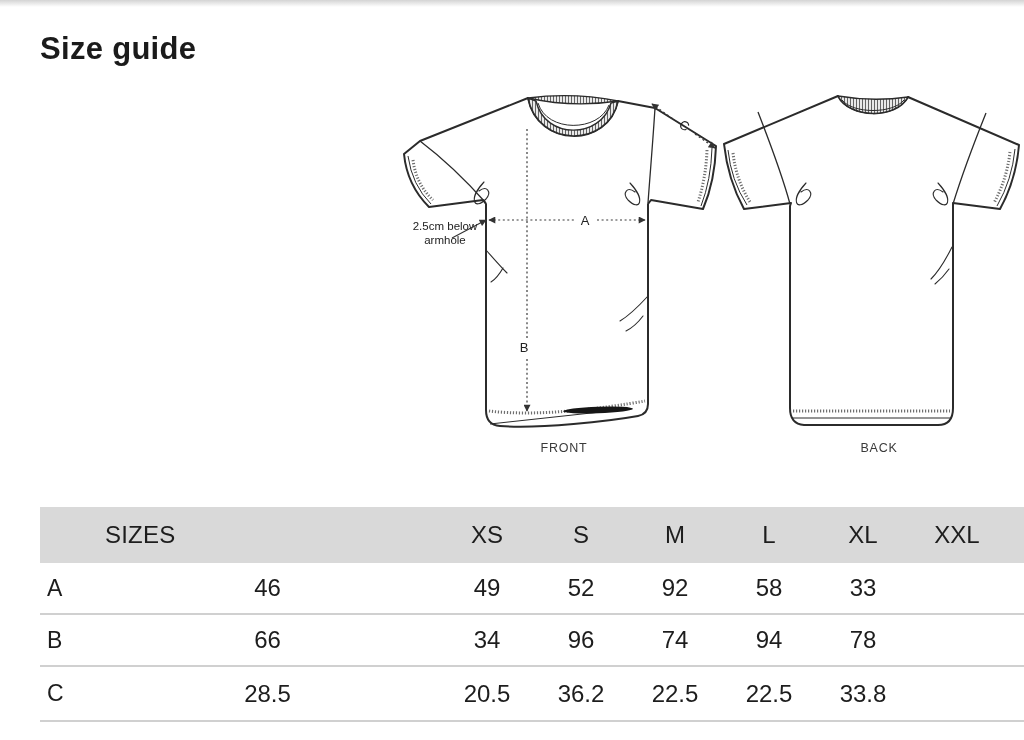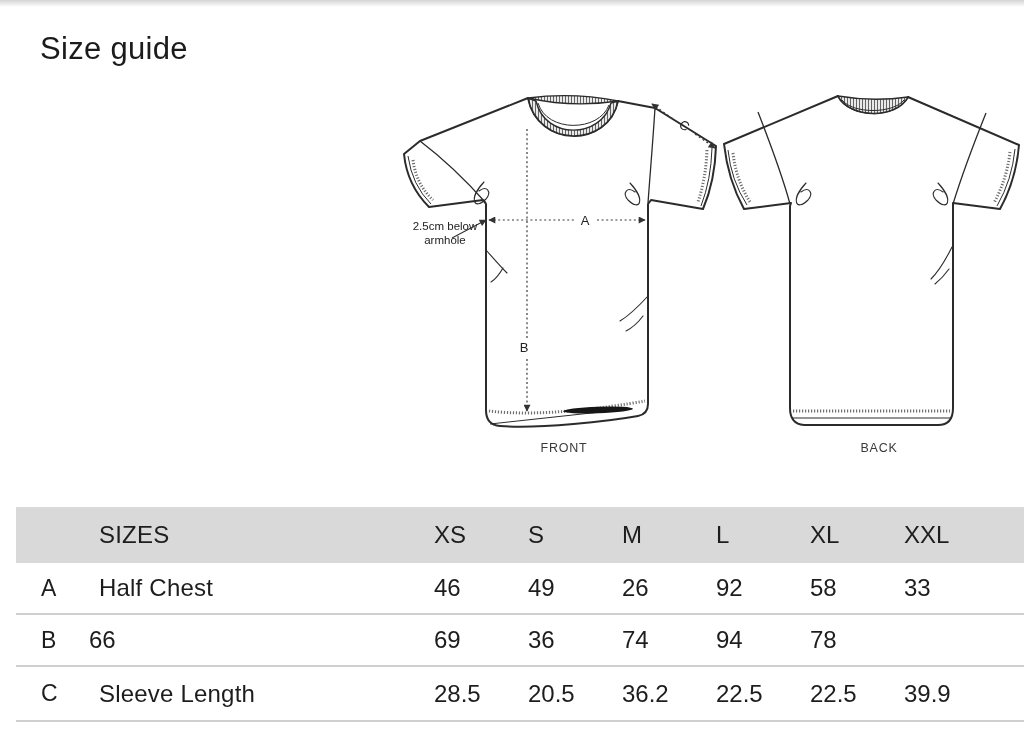--- a/index.html
+++ b/index.html
@@ -2,45 +2,45 @@
 <html style="--header-bg: #d9d9d9; --line-color: #2b2b2b; --text-color: #1d1d1d;"><head>
 <meta charset="utf-8">
 <style>
   html,body{margin:0;padding:0;}
   body{
     width:1024px;height:740px;position:relative;background:#fff;overflow:hidden;
     font-family:"Liberation Sans",sans-serif;color:var(--text-color,#1d1d1d);
   }
   .top-edge{position:absolute;left:0;top:0;width:1024px;height:7px;
     background:linear-gradient(#c9c9c9,#ffffff);opacity:.8;}
-  .page-title{position:absolute;left:40px;top:10px;font-size:31px;font-weight:400;
+  .page-title{position:absolute;left:40px;top:10px;font-size:31px;font-weight:700;
     letter-spacing:.3px;color:#1b1b1b;}
   
   .shirt-svg{position:absolute;left:0;top:0;}
   .ol{fill:#ffffff;stroke:var(--line-color,#2b2b2b);stroke-width:2;stroke-linejoin:round;}
   .sm{fill:none;stroke:var(--line-color,#2b2b2b);stroke-width:1.3;}
   .thin{fill:none;stroke:var(--line-color,#2b2b2b);stroke-width:1;}
   .wr{fill:none;stroke:var(--line-color,#2b2b2b);stroke-width:1.1;stroke-linecap:round;}
   .stitch{fill:none;stroke:#6f6f6f;stroke-width:3;stroke-dasharray:1.2 1.8;}
   .rib{fill:url(#ribpat);stroke:var(--line-color,#2b2b2b);stroke-width:1.4;}
   .meas{fill:none;stroke:#3a3a3a;stroke-width:1.2;stroke-dasharray:2 2.6;}
   .ptr{fill:none;stroke:#333;stroke-width:1.1;}
   .mlabel{font:13px "Liberation Sans",sans-serif;fill:#222;}
   .dlabel{font:12.5px "Liberation Sans",sans-serif;fill:#3a3a3a;letter-spacing:.8px;}
   .note{font:11.5px "Liberation Sans",sans-serif;fill:#222;}
   
   .size-table{position:absolute;left:0;top:507px;width:1024px;}
   .trow{display:grid;grid-template-columns:55px 345px repeat(6,94px) 1fr;
-    align-items:center;margin-left:16px;box-sizing:border-box;font-size:24px;padding-left:18px;}
+    align-items:center;margin-left:40px;box-sizing:border-box;font-size:24px;}
   .thead{height:56px;background:var(--header-bg,#d9d9d9);}
   .tdata{height:52px;border-bottom:2px solid #d0d0d0;}
   .tdata.last{height:55px;}
   .cell-letter{padding-left:7px;font-size:23px;}
   .cell-label{padding-left:10px;letter-spacing:.2px;}
-  .cell-val{}
+  .cell-val{text-align:center;}
 </style>
 </head>
 <body>
 
 <div class="top-edge"></div>
 <h1 class="page-title">Size guide</h1>
 
 <svg class="shirt-svg" width="1024" height="500" viewBox="0 0 1024 500">
   <defs>
     <pattern id="ribpat" width="3" height="4" patternUnits="userSpaceOnUse">
@@ -130,45 +130,43 @@
     <div class="cell-val">S</div>
     <div class="cell-val">M</div>
     <div class="cell-val">L</div>
     <div class="cell-val">XL</div>
     <div class="cell-val">XXL</div>
     <div></div>
   </div>
 
   <div class="trow tdata">
     <div class="cell-letter">A</div>
-    <div class="cell-label">Half Chest</div>
     <div class="cell-val">46</div>
     <div class="cell-val">49</div>
-    <div class="cell-val">26</div>
+    <div class="cell-val">52</div>
     <div class="cell-val">92</div>
     <div class="cell-val">58</div>
     <div class="cell-val">33</div>
     <div></div>
   </div>
 
   <div class="trow tdata">
     <div class="cell-letter">B</div>
     <div class="cell-val">66</div>
-    <div class="cell-val">69</div>
-    <div class="cell-val">36</div>
+    <div class="cell-val">34</div>
+    <div class="cell-val">96</div>
     <div class="cell-val">74</div>
     <div class="cell-val">94</div>
     <div class="cell-val">78</div>
     <div></div>
   </div>
 
   <div class="trow tdata last">
     <div class="cell-letter">C</div>
-    <div class="cell-label">Sleeve Length</div>
     <div class="cell-val">28.5</div>
     <div class="cell-val">20.5</div>
     <div class="cell-val">36.2</div>
     <div class="cell-val">22.5</div>
     <div class="cell-val">22.5</div>
-    <div class="cell-val">39.9</div>
+    <div class="cell-val">33.8</div>
     <div></div>
   </div>
 </div>
 
 </body></html>

